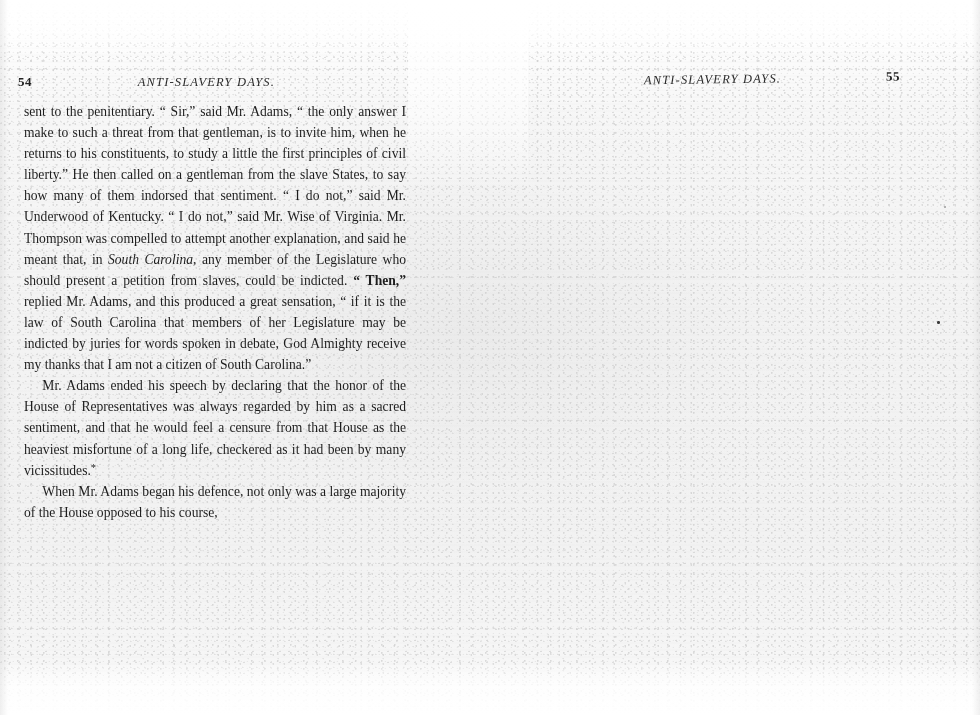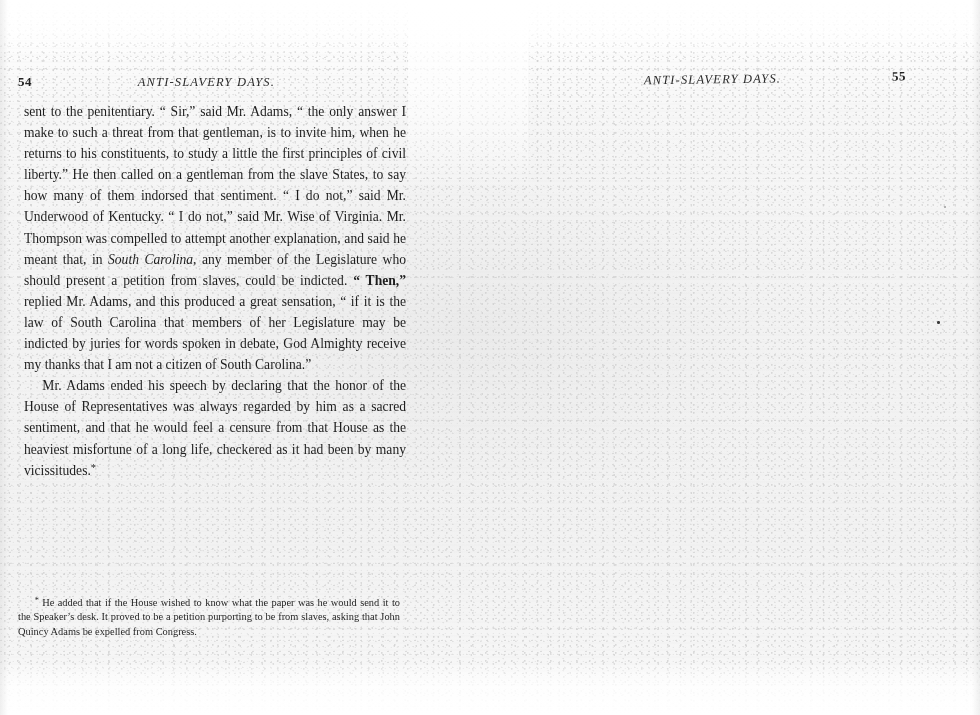--- a/index.html
+++ b/index.html
@@ -108,21 +108,21 @@
   .running-title {
     font-family: "Liberation Serif", "DejaVu Serif", serif;
     font-style: italic;
     font-size: 12.5px;
     letter-spacing: 1.15px;
     color: #2a2a2a;
     white-space: nowrap;
   }
   #verso-head-row .running-title { margin-left: 106px; }
   #recto-head-row .running-title { margin-left: 136px; }
-  #recto-head-row .folio { margin-left: auto; margin-right: 6px; }
+  #recto-head-row .folio { margin-left: auto; margin-right: 12px; }
 
   .column {
     position: absolute;
     font-family: "Liberation Serif", "DejaVu Serif", serif;
     font-size: 13.6px;
     line-height: 21.1px;
     color: #1d1d1d;
     text-align: justify;
     text-justify: inter-word;
   }
@@ -204,27 +204,24 @@
       <span class="folio">54</span>
       <span class="running-title">ANTI-SLAVERY DAYS.</span>
     </div>
 
     <div class="column" id="verso-body">
 
       <p><span>sent to the penitentiary.  “ Sir,” said Mr. Adams, “ the only answer I make to such a threat from that gentleman, is to invite him, when he returns to his constituents, to study a little the first principles of civil liberty.”  He then called on a gentleman from the slave States, to say how many of them indorsed that sentiment.  “ I do not,” said Mr. Underwood of Kentucky.  “ I do not,” said Mr. Wise of Virginia. Mr. Thompson was compelled to attempt another explanation, and said he meant that, in </span><span class="ital">South Carolina</span><span>, any member of the Legislature who should present a petition from slaves, could be indicted.  </span><span class="bld">“ Then,”</span><span> replied Mr. Adams, and this produced a great sensation, “ if it is the law of South Carolina that members of her Legislature may be indicted by juries for words spoken in debate, God Almighty receive my thanks that I am not a citizen of South Carolina.”</span></p>
 
       <p><span>Mr. Adams ended his speech by declaring that the honor of the House of Representatives was always regarded by him as a sacred sentiment, and that he would feel a censure from that House as the heaviest misfortune of a long life, checkered as it had been by many vicissitudes.</span><sup class="fnmark">*</sup></p>
 
+      <p><span>When Mr. Adams began his defence, not only was a large majority of the House opposed to his course,</span></p>
 
     </div>
 
-    <div class="footnote" id="verso-footnote">
-      <p><sup class="fnmark">*</sup>
-        <span>He added that if the House wished to know what the paper was he would send it to the Speaker’s desk.  It proved to be a petition purporting to be from slaves, asking that John Quincy Adams be expelled from Congress.</span></p>
-    </div>
 
   </div>
 
   <div class="leaf" id="leaf-recto">
 
     <div class="running-head-row" id="recto-head-row">
       <span class="running-title">ANTI-SLAVERY DAYS.</span>
       <span class="folio">55</span>
     </div>
 

